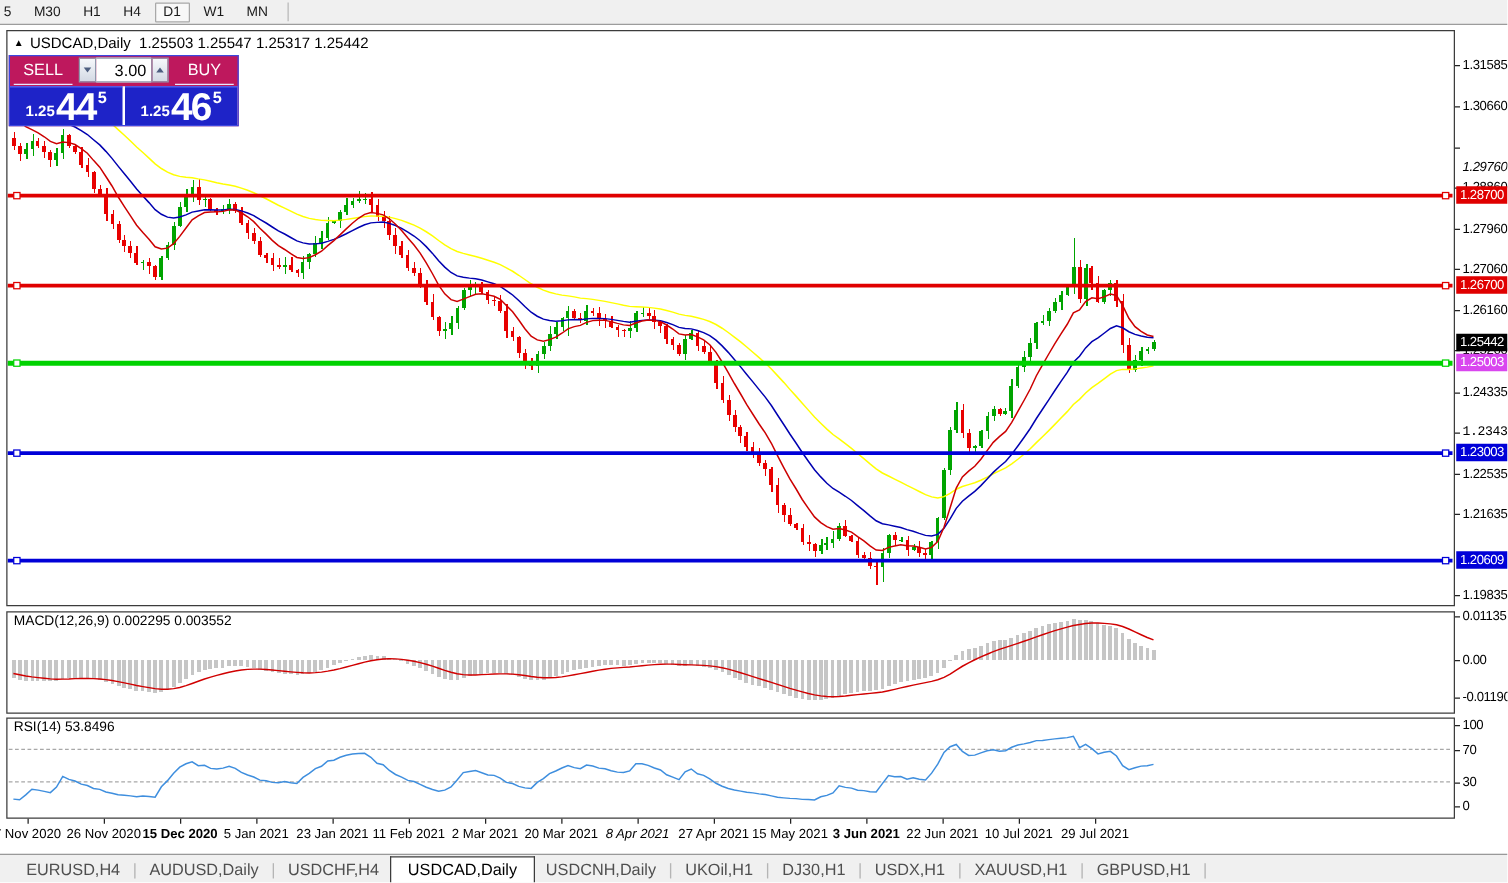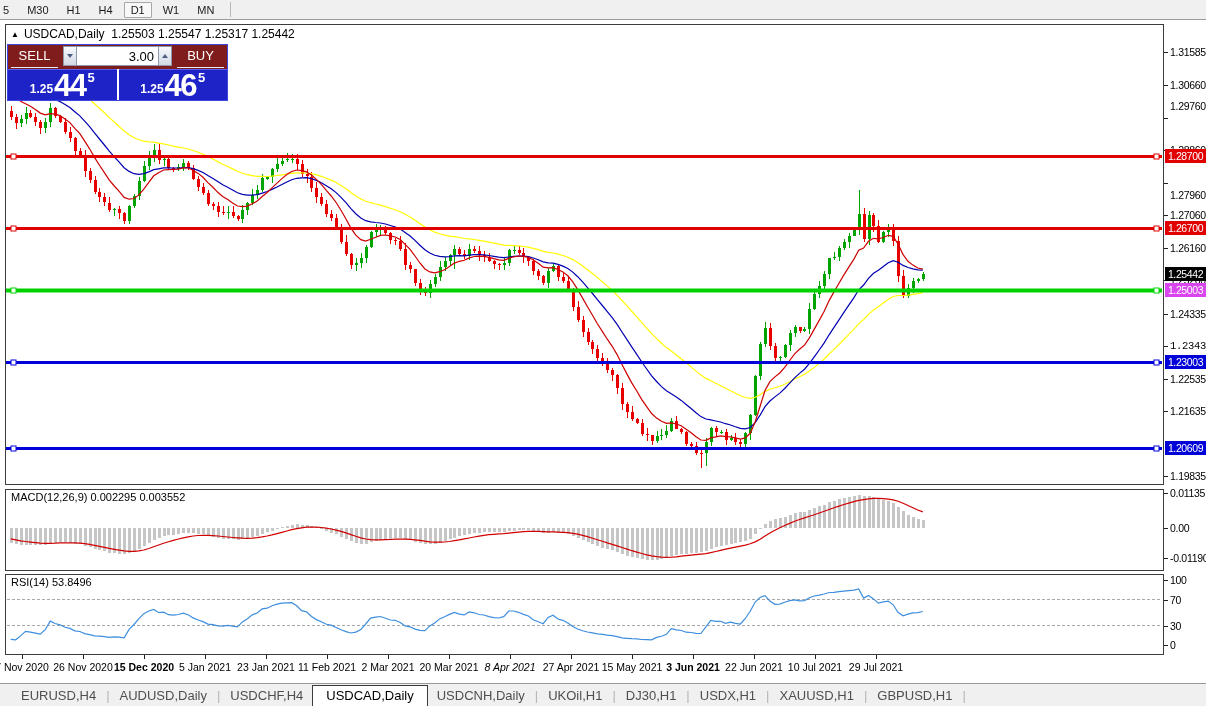--- a/index.html
+++ b/index.html
@@ -16,22 +16,22 @@
   .panel{position:absolute;left:5px;background:#fff;border:1px solid #3c3c3c;box-sizing:border-box;z-index:1}
   #main-panel{top:24px;width:1159px;height:461px}
   #macd-panel{top:489px;width:1159px;height:82px}
   #rsi-panel{top:574px;width:1159px;height:81px}
   svg.layer{position:absolute;z-index:2}
   
   .chart-title{position:absolute;left:11px;top:27px;z-index:25;font-size:12px;color:#000;white-space:nowrap}
   .collapse-arrow{font-size:8px;margin-right:5px;vertical-align:1px;color:#000}
   .ind-label{position:absolute;left:11px;font-size:11px;color:#000;z-index:10;white-space:nowrap}
   
-  .trade-panel{position:absolute;left:7px;top:44px;width:221px;z-index:30;
-               border:1px solid #3d47df;background:#7f1d1d;box-sizing:border-box}
+  .trade-panel{position:absolute;left:7px;top:44px;width:184px;z-index:30;
+               border:1px solid #3d47df;background:#be185d;box-sizing:border-box}
   .tp-row1{display:flex;height:23px}
   .tp-btn{width:53px;color:#fff;font-size:13px;text-align:center;line-height:21px;position:relative;cursor:pointer}
   .tp-btn::after{content:"";position:absolute;left:3px;right:3px;bottom:0;height:1px;background:#e6e9ff}
   .tp-spinner{flex:1;display:flex;padding:1px 2px 2px;min-width:0}
   .tp-step{width:14px;background:linear-gradient(#f6f8fb,#d3d9e4);border:1px solid #8e99ad;
            display:flex;align-items:center;justify-content:center;cursor:pointer;box-sizing:border-box}
   .tri-up{width:0;height:0;border-left:3px solid transparent;border-right:3px solid transparent;border-bottom:4px solid #4e5e80}
   .tri-down{width:0;height:0;border-left:3px solid transparent;border-right:3px solid transparent;border-top:4px solid #4e5e80}
   .tp-vol{flex:1;min-width:0;border:1px solid #8e99ad;border-left:none;border-right:none;
           text-align:right;font-size:13px;padding:0 4px 0 0;color:#000;background:#fff;font-family:"Liberation Sans",sans-serif;outline:none;box-sizing:border-box}
@@ -703,25 +703,25 @@
 
 <div class="ind-label" style="top:491px">MACD(12,26,9) 0.002295 0.003552</div>
 <div class="ind-label" style="top:576px">RSI(14) 53.8496</div>
 
 <div id="axis-col">
     <div class="ax-tick" style="top: 52px;"></div>
     <div class="ax-text" style="top: 46px;">1.31585</div>
     <div class="ax-tick" style="top: 85px;"></div>
     <div class="ax-text" style="top: 79px;">1.30660</div>
     <div class="ax-tick" style="top: 118px;"></div>
-    <div class="ax-text" style="top: 100px;">1.29760</div>
+    <div class="ax-text" style="top: 128px; font-style: italic;">1.29760</div>
     <div class="ax-tick" style="top: 150px;"></div>
     <div class="ax-text" style="top: 144px;">1.28860</div>
     <div class="ax-tick" style="top: 183px;"></div>
-    <div class="ax-text" style="top: 189px;">1.27960</div>
+    <div class="ax-text" style="top: 177px;">1.27960</div>
     <div class="ax-tick" style="top: 215px;"></div>
     <div class="ax-text" style="top: 209px;">1.27060</div>
     <div class="ax-tick" style="top: 248px;"></div>
     <div class="ax-text" style="top: 242px;">1.26160</div>
     <div class="ax-tick" style="top: 280px;"></div>
     <div class="ax-text" style="top: 274px;">1.25260</div>
     <div class="ax-tick" style="top: 314px;"></div>
     <div class="ax-text" style="top: 308px;">1.24335</div>
     <div class="ax-tick" style="top: 346px;"></div>
     <div class="ax-text" style="top: 340px; font-family: Liberation Mono, monospace;">1.23435</div>

